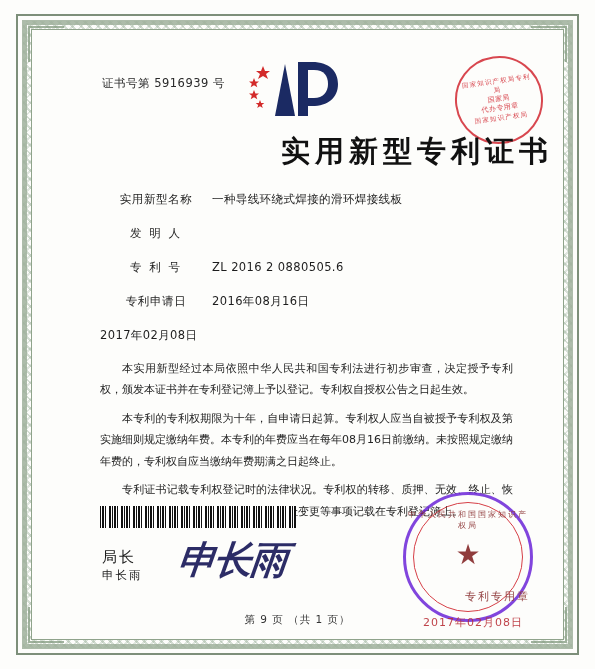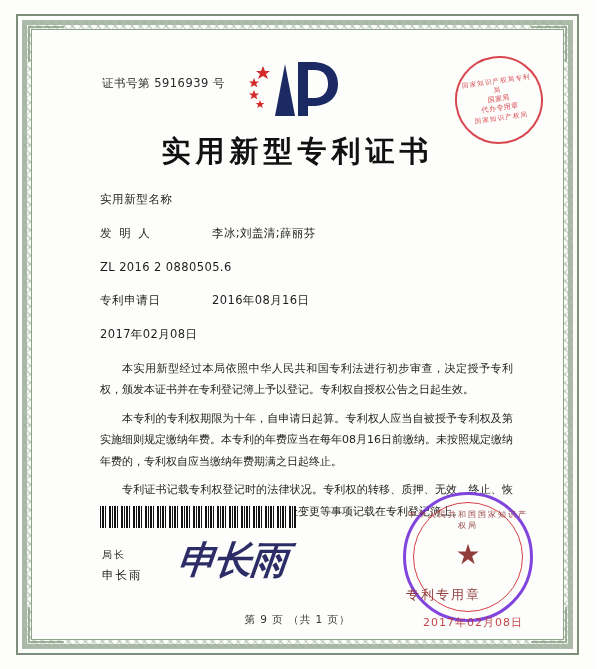--- a/index.html
+++ b/index.html
@@ -144,21 +144,21 @@
     width: 120px;
     height: 62px;
   }
 
   
   .title {
     position: absolute;
     left: 0;
     right: 0;
     top: 92px;
-    text-align: center;
+    text-align: right;
     font-size: 29px;
     font-weight: bold;
     letter-spacing: 5px;
     color: #111;
     font-family: "DejaVu Sans", sans-serif;
   }
 
   
   .fields {
     position: absolute;
@@ -172,20 +172,21 @@
   .field-row {
     display: flex;
     align-items: baseline;
     margin-bottom: 19px;
   }
   .field-label {
     width: 112px;
     flex: none;
     letter-spacing: 2px;
     white-space: nowrap;
+    text-align: center;
   }
   .field-label.wide {
     letter-spacing: 0.6px;
   }
   .field-value {
     flex: 1;
     letter-spacing: 0.4px;
   }
 
   
@@ -217,21 +218,21 @@
       #111 0 1px, #fff 1px 2px, #111 2px 4px, #fff 4px 5px,
       #111 5px 6px, #fff 6px 9px, #111 9px 11px, #fff 11px 12px
     );
   }
 
   
   .sig-label {
     position: absolute;
     left: 60px;
     top: 508px;
-    font-size: 10px;
+    font-size: 15px;
     letter-spacing: 2px;
     font-family: "DejaVu Sans", sans-serif;
   }
   .sig-name {
     position: absolute;
     left: 60px;
     top: 528px;
     font-size: 11.5px;
     letter-spacing: 2px;
     font-family: "DejaVu Sans", sans-serif;
@@ -283,22 +284,22 @@
     left: 0; right: 0;
     text-align: center;
     font-size: 8px;
     letter-spacing: 2px;
     font-family: "DejaVu Sans", sans-serif;
   }
   .big-seal .arc-bottom {
     position: absolute;
     bottom: 15px;
     left: 0; right: 0;
-    text-align: left;
-    font-size: 13px;
+    text-align: right;
+    font-size: 11px;
     letter-spacing: 2px;
     font-family: "DejaVu Sans", sans-serif;
   }
 
   .seal-date {
     position: absolute;
     right: 30px;
     top: 575px;
     font-size: 11px;
     color: #b93038;
@@ -359,26 +360,27 @@
         <span>代办专用章</span>
         <span class="seal-arc">国家知识产权局</span>
       </div>
     </div>
 
     <div class="title">实用新型专利证书</div>
 
     <div class="fields">
       <div class="field-row">
         <div class="field-label wide">实用新型名称</div>
+        <div class="field-value">一种导线环绕式焊接的滑环焊接线板</div>
       </div>
       <div class="field-row">
         <div class="field-label">发 明 人</div>
-        <div class="field-value">李冰;刘盖清;薛丽芬</div>
       </div>
       <div class="field-row">
+        <div class="field-label">专 利 号</div>
         <div class="field-value">ZL 2016 2 0880505.6</div>
       </div>
       <div class="field-row">
         <div class="field-label wide">专利申请日</div>
         <div class="field-value">2016年08月16日</div>
       </div>
       <div class="field-row">
         <div class="field-value">2017年02月08日</div>
       </div>
     </div>

